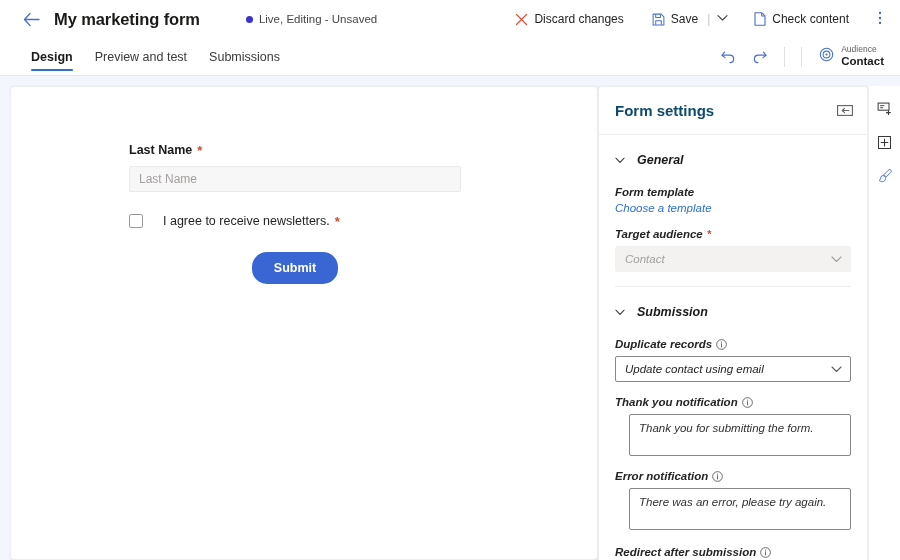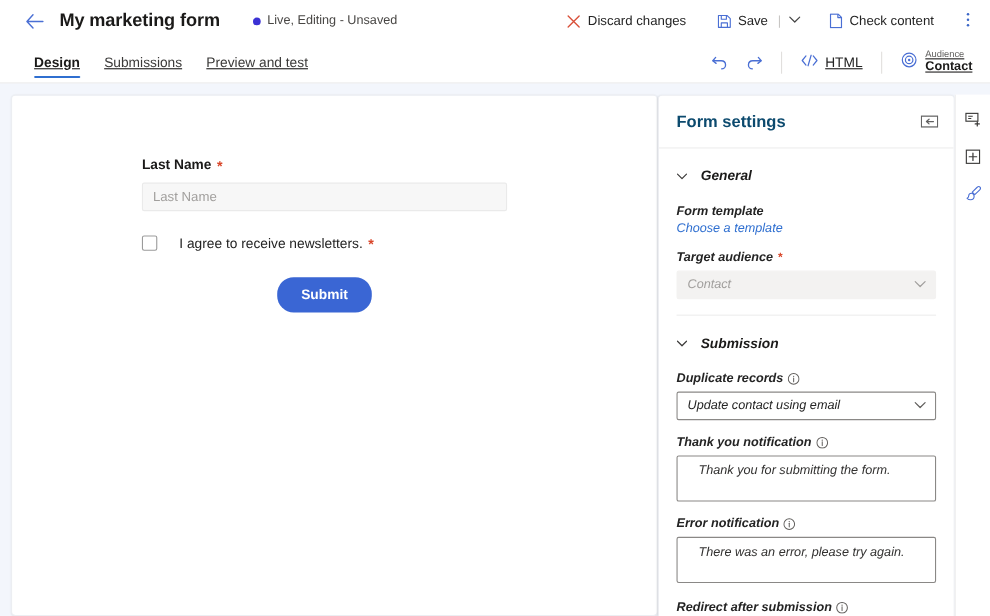--- a/index.html
+++ b/index.html
@@ -22,42 +22,41 @@
   .back-btn {
     width: 26px; height: 26px; display: flex; align-items: center; justify-content: center;
     color: #4a6fd4; cursor: pointer; border-radius: 3px;
   }
   .doc-title {
     font-size: 16.5px; font-weight: 700; color: #1b1a19;
     margin-left: 10px; letter-spacing: -0.1px; white-space: nowrap;
   }
   .status-chip {
     display: flex; align-items: center; gap: 6px;
-    margin-left: 30px; font-size: 11.5px; color: #484644; white-space: nowrap;
+    margin-left: 46px; font-size: 11.5px; color: #484644; white-space: nowrap;
   }
   .status-dot { width: 7px; height: 7px; border-radius: 50%; background: #3b31d4; flex: 0 0 7px; }
   .top-right { margin-left: auto; display: flex; align-items: center; gap: 14px; }
   .cmd {
     display: flex; align-items: center; gap: 6px;
     height: 28px; padding: 0 7px; border-radius: 3px;
     font-size: 12px; color: #242424; cursor: pointer; white-space: nowrap;
   }
   .cmd .gl { font-size: 13px; line-height: 1; display: flex; align-items: center; }
   .cmd-split { display: flex; align-items: center; }
   .pipe { color: #c8c6c4; font-size: 12px; padding: 0 2px; }
   .chev-sm { font-size: 9px; color: #444; padding: 0 5px; cursor: pointer; }
   .kebab { color: #3a66c8; font-size: 14px; padding: 0 8px; cursor: pointer; letter-spacing: 0; }
 
   
   .tabbar {
     height: 38px; flex: 0 0 38px;
     display: flex; align-items: stretch;
     background: #ffffff; border-bottom: 1px solid #e6e6e6;
     padding: 0 10px 0 22px;
-    text-decoration: underline;
   }
   .tabs { display: flex; align-items: stretch; gap: 4px; }
   .tab {
     position: relative; display: flex; align-items: center;
     padding: 0 9px; font-size: 12.5px; color: #3b3a39; cursor: pointer;
   }
   .tab.active { color: #1b1a19; font-weight: 700; }
   .tab.active::after {
     content: ""; position: absolute; left: 9px; right: 9px; bottom: 4px;
     height: 2px; background: #2f6fd0; border-radius: 2px;
@@ -149,21 +148,21 @@
     height: 26px; margin-top: 6px; border-radius: 2px;
     display: flex; align-items: center; padding: 0 8px 0 9px;
     font-size: 11.5px; cursor: pointer;
   }
   .sel.disabled { background: #f3f2f1; border: 1px solid #f3f2f1; color: #a19f9d; }
   .sel.enabled { background: #ffffff; border: 1px solid #8a8886; color: #242424; }
   .sel .chev { margin-left: auto; font-size: 10px; color: #605e5c; }
   .ta {
     margin-top: 6px; border: 1px solid #8a8886; border-radius: 2px;
     background: #fff; font-size: 11.5px; color: #323130;
-    padding: 7px 19px; min-height: 42px; cursor: text;
+    padding: 7px 9px; min-height: 42px; cursor: text; margin-left: 14px;
   }
   .divider { height: 1px; background: #ededed; margin: 14px 0 0 0; }
 
   
   .rail {
     width: 32px; flex: 0 0 32px; background: #ffffff;
     margin: 10px 0 0 0; border-left: 1px solid #f0f0f0;
     display: flex; flex-direction: column; align-items: center;
     padding-top: 8px; gap: 6px;
   }
@@ -244,49 +243,41 @@
       </div>
     </div>
   </div>
 
   <div class="tabbar">
     <div class="tabs">
       <div class="tab active">
         <span>Design</span>
       </div>
       <div class="tab">
+        <span>Preview and test</span>
+      </div>
+      <div class="tab">
         <span>Submissions</span>
-      </div>
-      <div class="tab">
-        <span>Preview and test</span>
       </div>
     </div>
 
     <div class="tools">
       <div class="tool-ic">
         <svg width="16" height="14" viewBox="0 0 16 14" fill="none">
           <path d="M4.6 2.2L2 5.2l3 2.4" stroke="#4a6fd4" stroke-width="1.2" stroke-linecap="round" stroke-linejoin="round"></path>
           <path d="M2.3 5.2h7.3c2.4 0 4 1.7 4 3.8 0 2-1.6 3.6-3.6 3.6" stroke="#4a6fd4" stroke-width="1.2" stroke-linecap="round"></path>
         </svg>
       </div>
       <div class="tool-ic">
         <svg width="16" height="14" viewBox="0 0 16 14" fill="none">
           <path d="M11.4 2.2L14 5.2l-3 2.4" stroke="#4a6fd4" stroke-width="1.2" stroke-linecap="round" stroke-linejoin="round"></path>
           <path d="M13.7 5.2H6.4c-2.4 0-4 1.7-4 3.8 0 2 1.6 3.6 3.6 3.6" stroke="#4a6fd4" stroke-width="1.2" stroke-linecap="round"></path>
         </svg>
       </div>
       <div class="v-sep"></div>
-      <div class="tool-text">
-        <span class="gl">
-          <svg width="16" height="12" viewBox="0 0 16 12" fill="none">
-            <path d="M4.7 1.8L1.3 6l3.4 4.2M11.3 1.8L14.7 6l-3.4 4.2M9.4 1.2L6.6 10.8" stroke="#4a6fd4" stroke-width="1.1" stroke-linecap="round" stroke-linejoin="round"></path>
-          </svg>
-        </span>
-        <span>HTML</span>
-      </div>
       <div class="v-sep"></div>
       <div class="audience">
         <span class="gl">
           <svg width="15" height="15" viewBox="0 0 15 15" fill="none">
             <circle cx="7.5" cy="7.5" r="6.2" stroke="#4a6fd4" stroke-width="1.1"></circle>
             <circle cx="7.5" cy="7.5" r="3.4" stroke="#4a6fd4" stroke-width="1.1"></circle>
             <circle cx="7.5" cy="7.5" r="1.1" fill="#4a6fd4"></circle>
           </svg>
         </span>
         <span class="lines">

